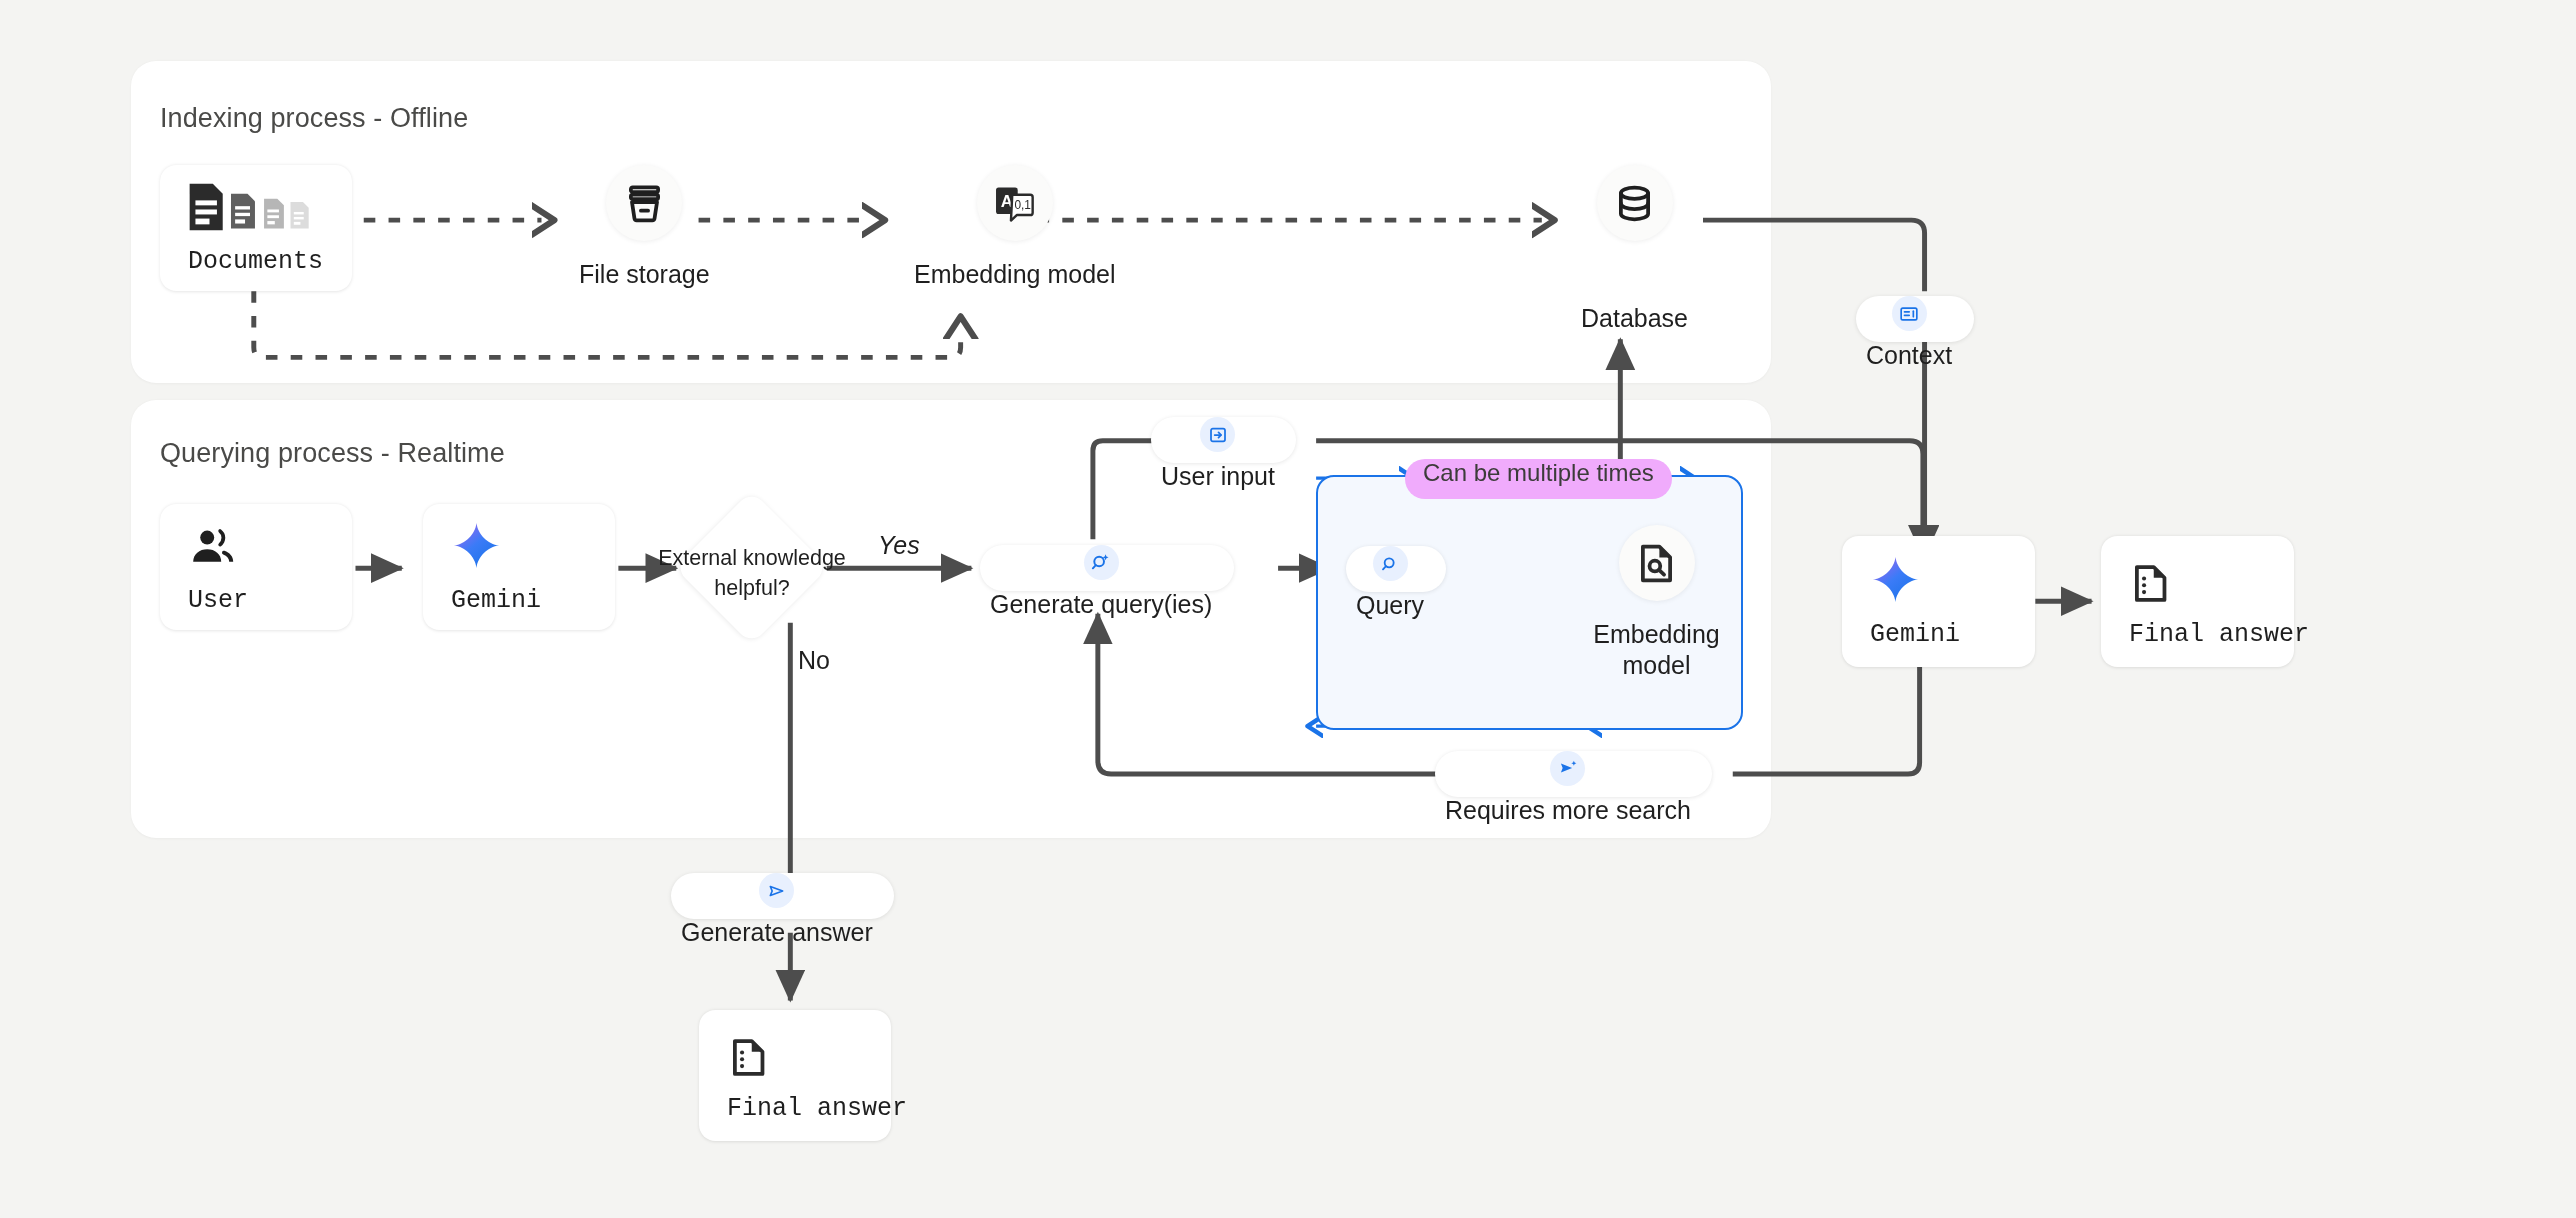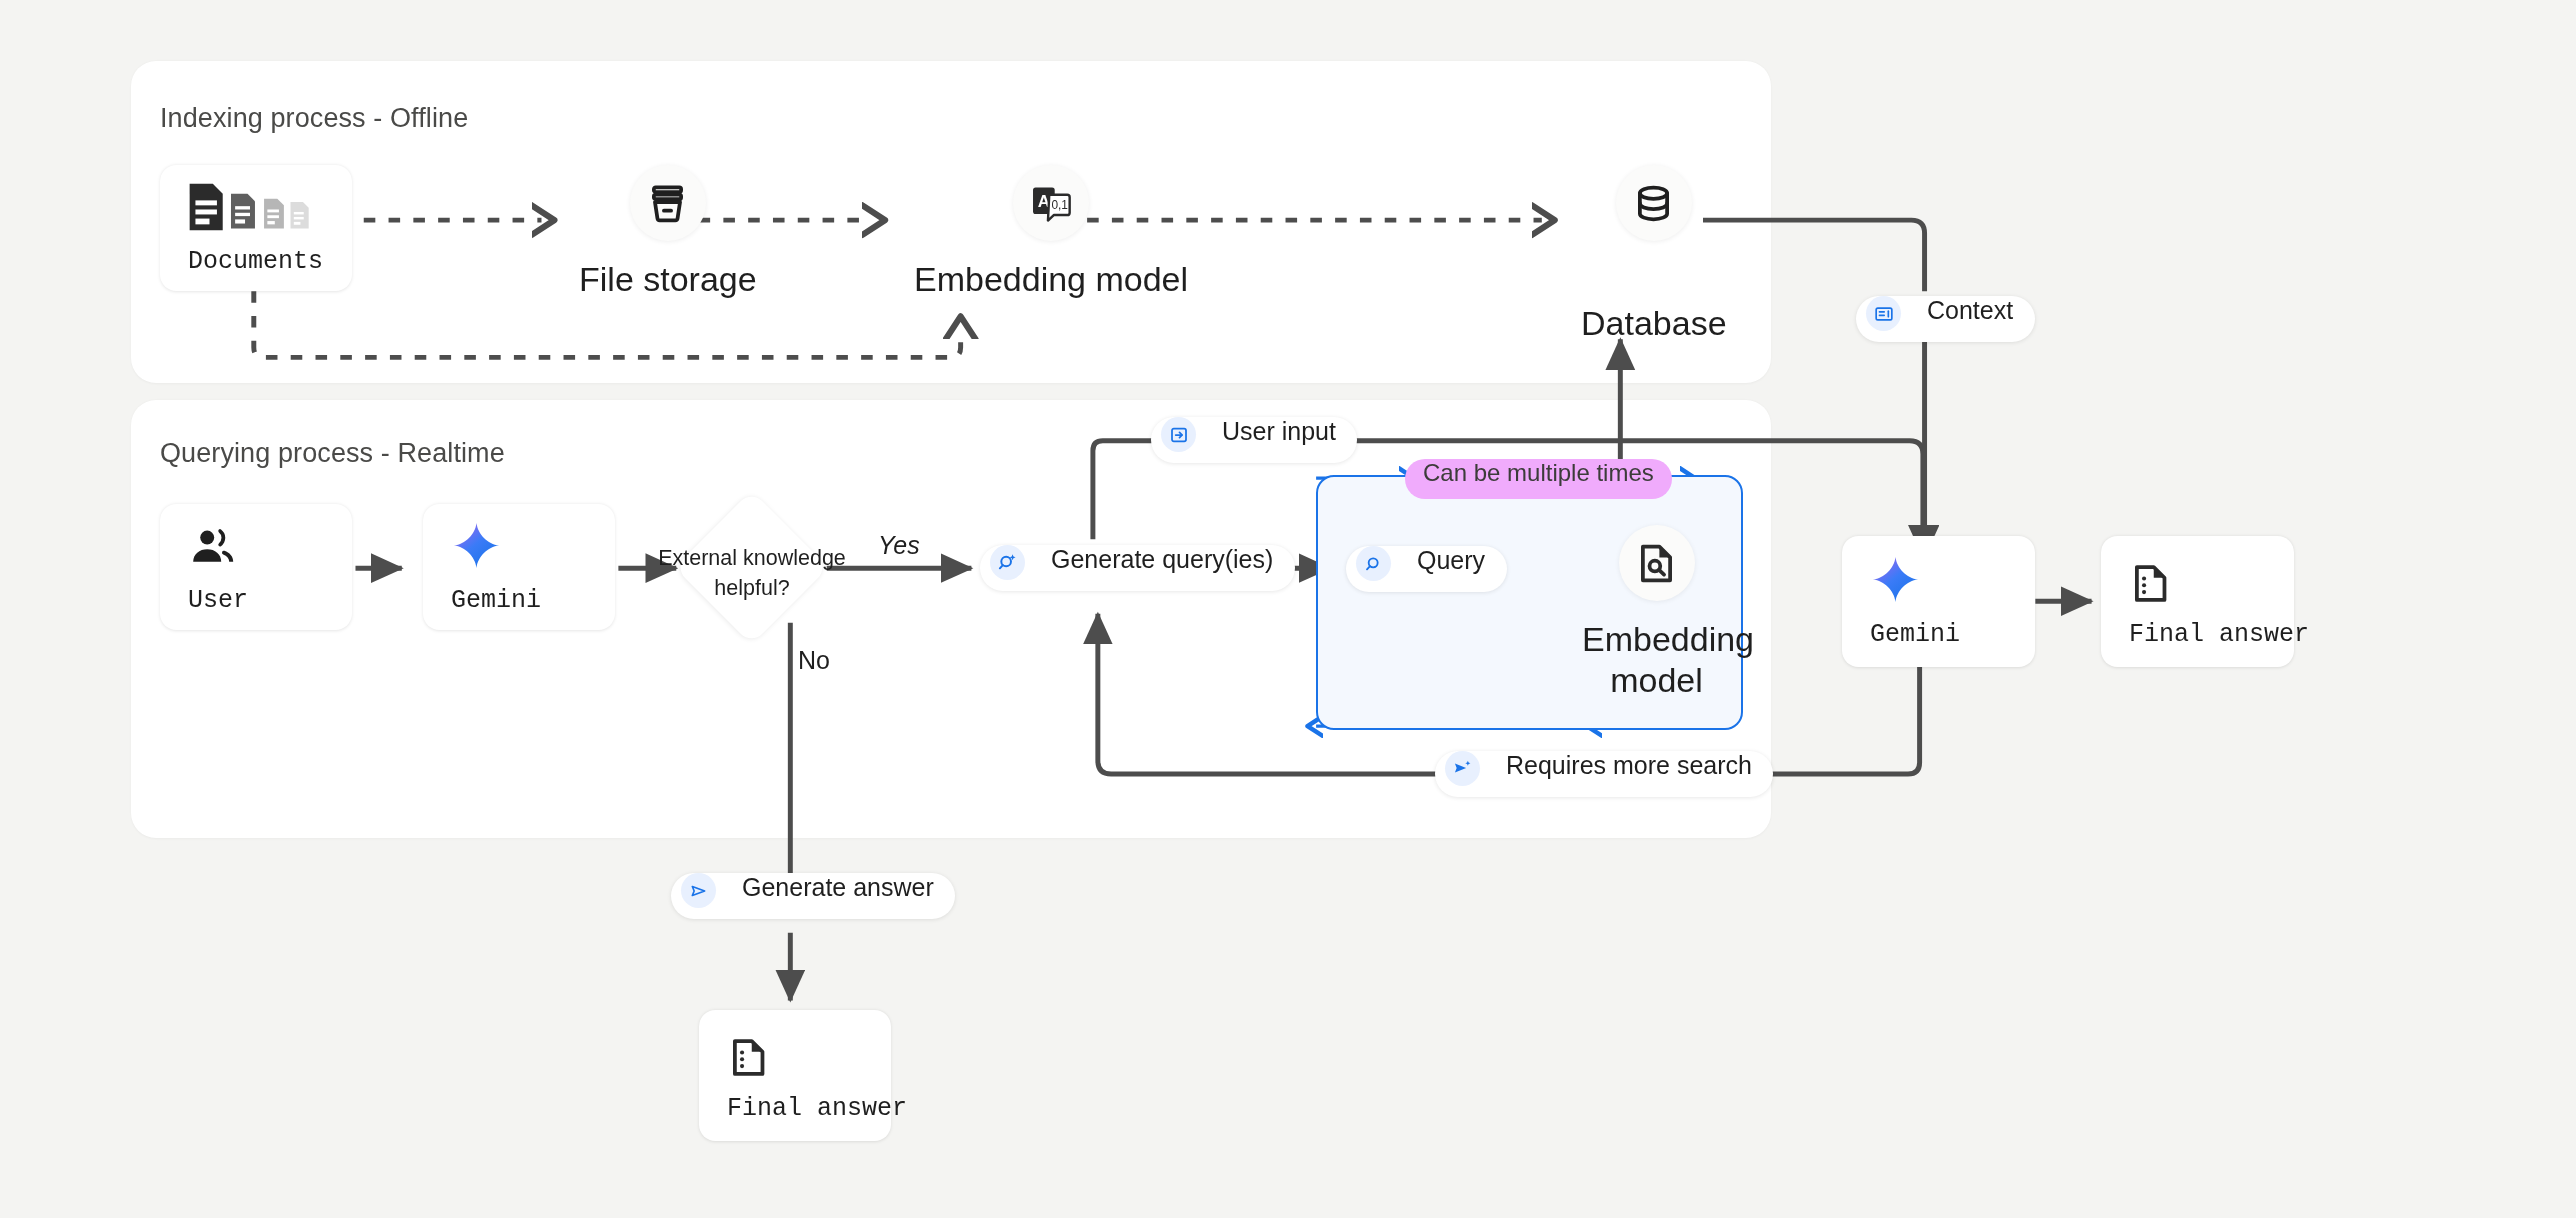--- a/index.html
+++ b/index.html
@@ -33,30 +33,30 @@
   .card .ico{height:51px;display:flex;align-items:flex-end;}
   .card .clabel{font-size:25px;color:#1f1f1f;margin-top:15px;white-space:nowrap;}
 
   
   .circ-node{position:absolute;display:flex;flex-direction:column;align-items:center;}
   .circ{
     width:76px;height:76px;border-radius:50%;
     background:#fbfbfa;box-shadow:0 0.8px 5px rgba(0,0,0,.07);
     display:flex;align-items:center;justify-content:center;
   }
-  .circ-label{margin-top:18px;font-size:34px;color:#1f1f1f;text-align:center;line-height:1.22;white-space:nowrap;}
+  .circ-label{margin-top:18px;font-size:25px;color:#1f1f1f;text-align:center;line-height:1.22;white-space:nowrap;}
   .circ-label.two{white-space:normal;width:149px;}
 
   
   .pill{
     position:absolute;background:#fff;border-radius:826px;
     box-shadow:0 0.8px 4.1px rgba(0,0,0,.10);
-    display:flex;align-items:flex-start;gap:26px;
+    display:flex;align-items:center;gap:10px;
     height:46px;padding:0 21.5px 0 10px;box-sizing:border-box;
-    font-size:25px;color:#1f1f1f;white-space:nowrap;
+    font-size:25px;color:#1f1f1f;white-space:nowrap;flex-direction:column;
   }
   .pill .pico{
     width:35px;height:35px;border-radius:50%;background:#e8f0fe;
     display:flex;align-items:center;justify-content:center;flex:0 0 auto;
   }
   .pill.plain{padding:0 18px;height:40px;font-size:24px;color:#3c3c3a;background:#f0abfc;box-shadow:none;}
 
   
   .diamond-wrap{position:absolute;}
   .diamond{

